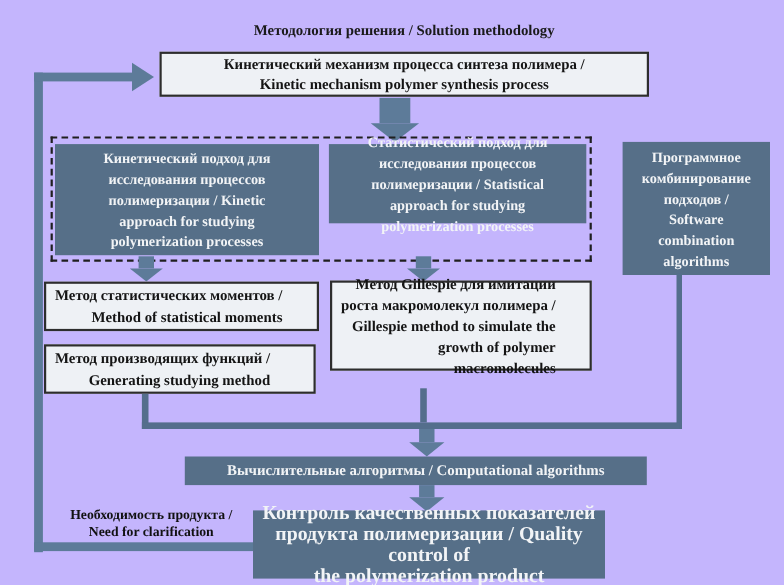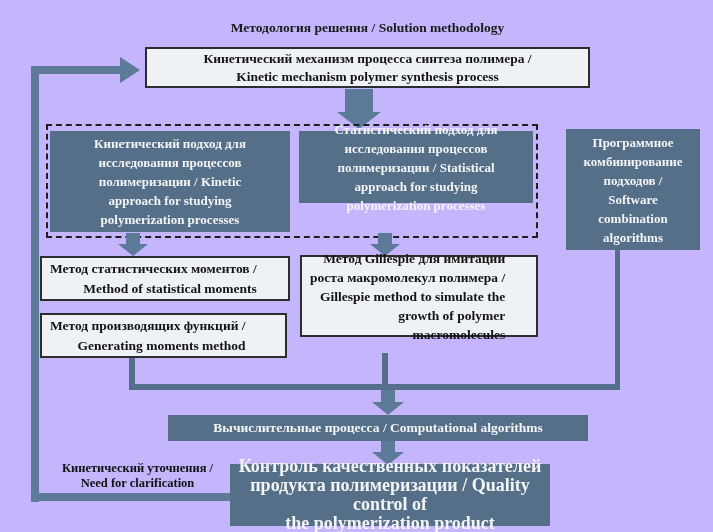--- a/index.html
+++ b/index.html
@@ -106,40 +106,40 @@
 algorithms</div>
 
   <div class="seg arrowfill" id="arr-kinetic-stem"></div>
   <div class="tri" id="arr-kinetic-head"></div>
   <div class="seg arrowfill" id="arr-stat-stem"></div>
   <div class="tri" id="arr-stat-head"></div>
 
   <div class="box light left-align" id="statistical-moments">Метод статистических моментов /
 Method of statistical moments</div>
   <div class="box light left-align" id="generating-function">Метод производящих функций /
-Generating moments method</div>
+Generating studying method</div>
   <div class="box light left-align" id="gillespie">Метод Gillespie для имитации
 роста макромолекул полимера /
 Gillespie method to simulate the
 growth of polymer
 macromolecules</div>
 
   <div class="seg" id="conn-generating"></div>
   <div class="seg" id="conn-gillespie"></div>
   <div class="seg" id="conn-software"></div>
   <div class="seg" id="conn-collector"></div>
 
   <div class="seg arrowfill" id="arr-comp-stem"></div>
   <div class="tri" id="arr-comp-head"></div>
 
-  <div class="box dark" id="computational">Вычислительные процесса / Computational algorithms</div>
+  <div class="box dark" id="computational">Вычислительные алгоритмы / Computational algorithms</div>
 
   <div class="seg arrowfill" id="arr-qual-stem"></div>
   <div class="tri" id="arr-qual-head"></div>
 
   <div class="box dark" id="quality">Контроль качественных показателей
 продукта полимеризации / Quality control of
 the polymerization product</div>
 
-  <div id="feedback-label">Кинетический уточнения /
+  <div id="feedback-label">Необходимость продукта /
 Need for clarification</div>
 
 </div>
 
 </body></html>

